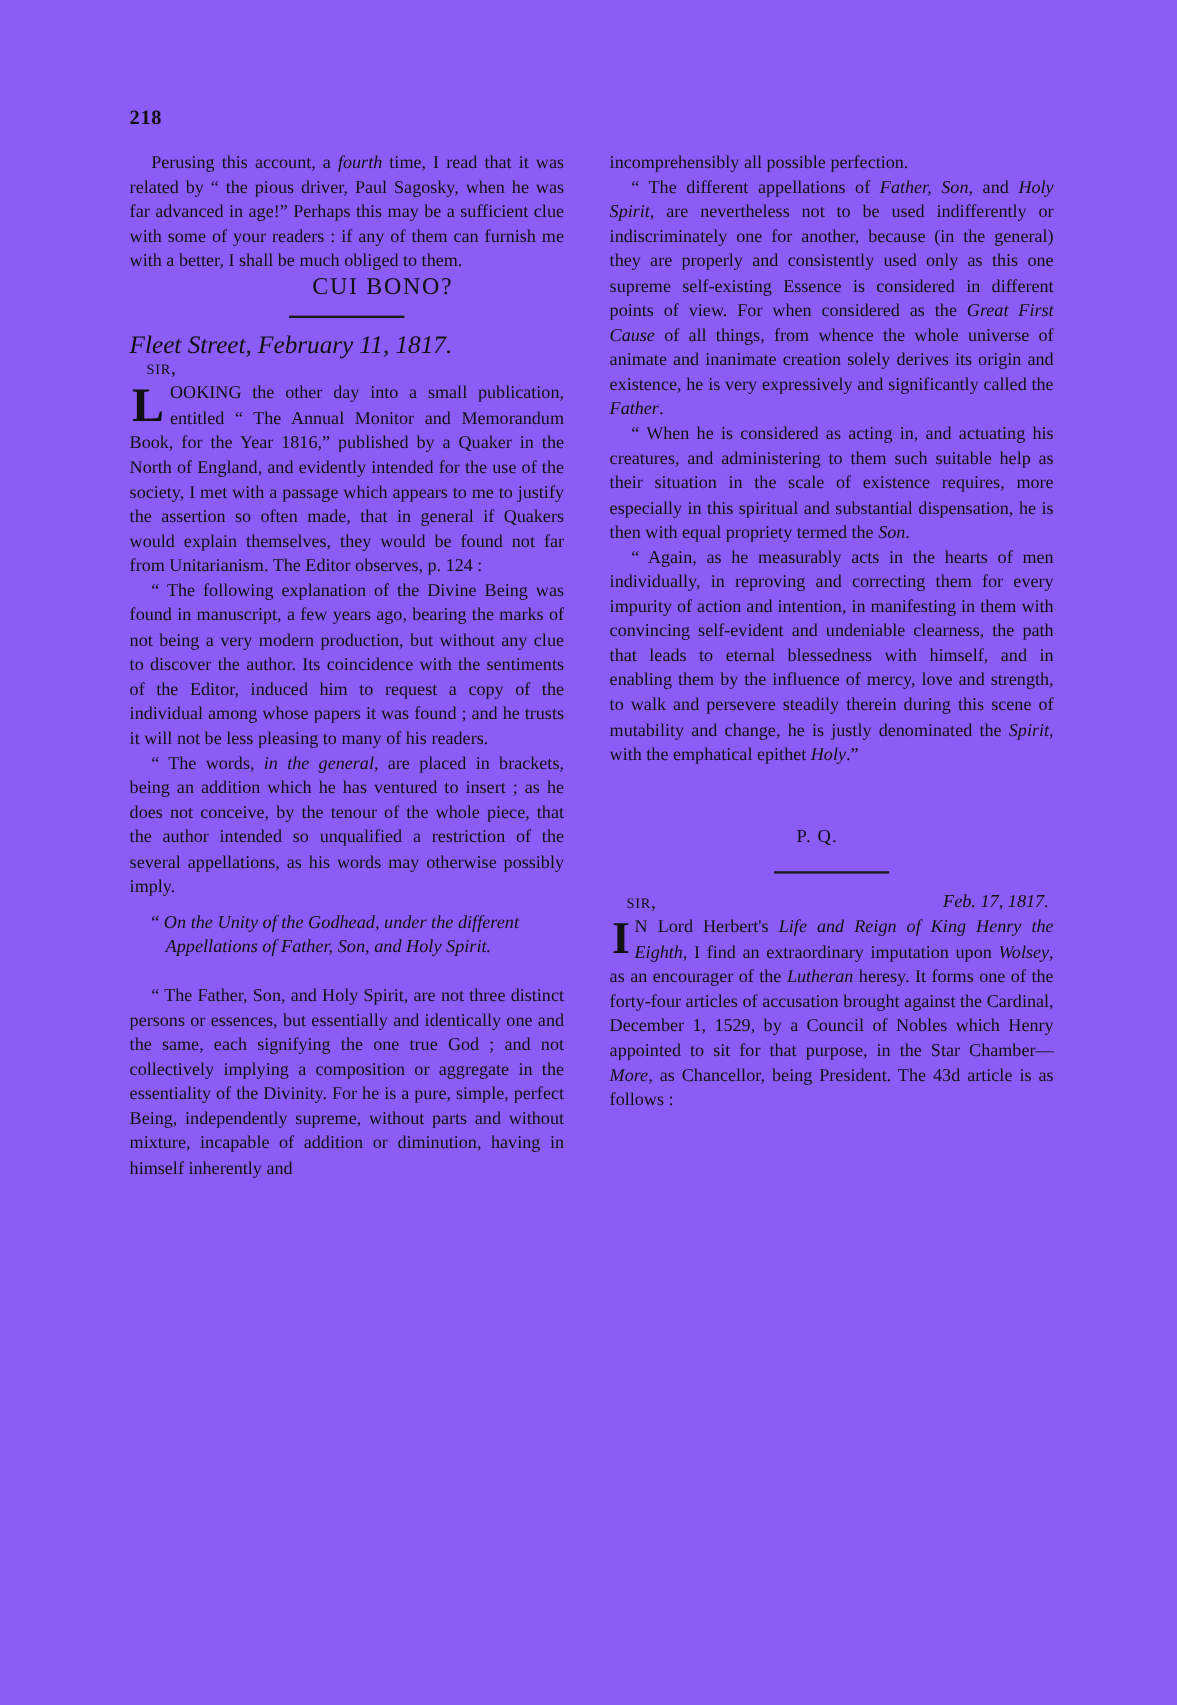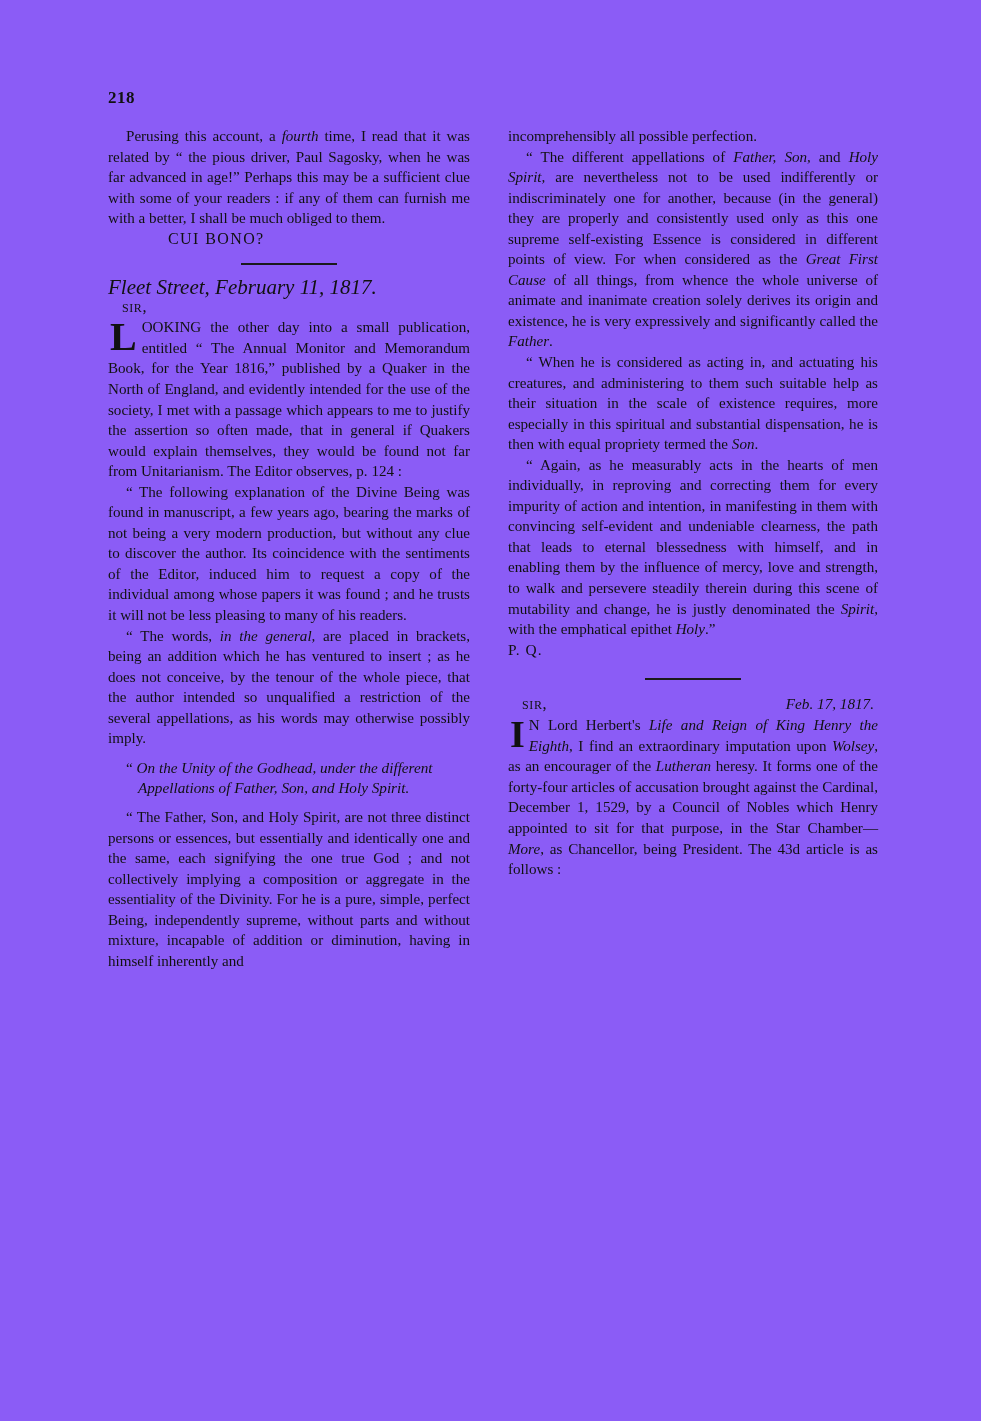--- a/index.html
+++ b/index.html
@@ -75,29 +75,31 @@
   .col-right { left: 400px; width: 370px; }
 
   p {
     margin: 0;
   }
   .ind  { text-indent: 18px; }
   .noind { text-indent: 0; }
 
   
   .signature {
-    text-align: left;
+    text-align: center;
     text-indent: 0;
     font-size: 15.4px;
     letter-spacing: 1px;
     padding-right: 24px;
+    margin-top: 48px;
   }
   .centered-sig {
-    text-indent: 0;
-    font-size: 16px;
+    text-align: center;
+    text-indent: 0;
+    font-size: 20px;
     letter-spacing: 1.4px;
     padding-left: 60px;
   }
 
   
   .rule {
     width: 96px;
     height: 2px;
     background: #1a1a1a;
     margin: 14px auto 12px auto;
@@ -168,21 +170,21 @@
   }
 
   
   .quote-head {
     font-style: italic;
     text-indent: -12px;
     padding-left: 30px;
     text-align: left;
     font-size: 15.2px;
     margin-top: 9px;
-    margin-bottom: 8px;
+    margin-bottom: 20px;
   }
   .quote-head .q { font-style: normal; }
 
   i, em { font-style: italic; margin-top: 40px; }
 </style>
 </head>
 <body>
 
 <div class="page">
 

